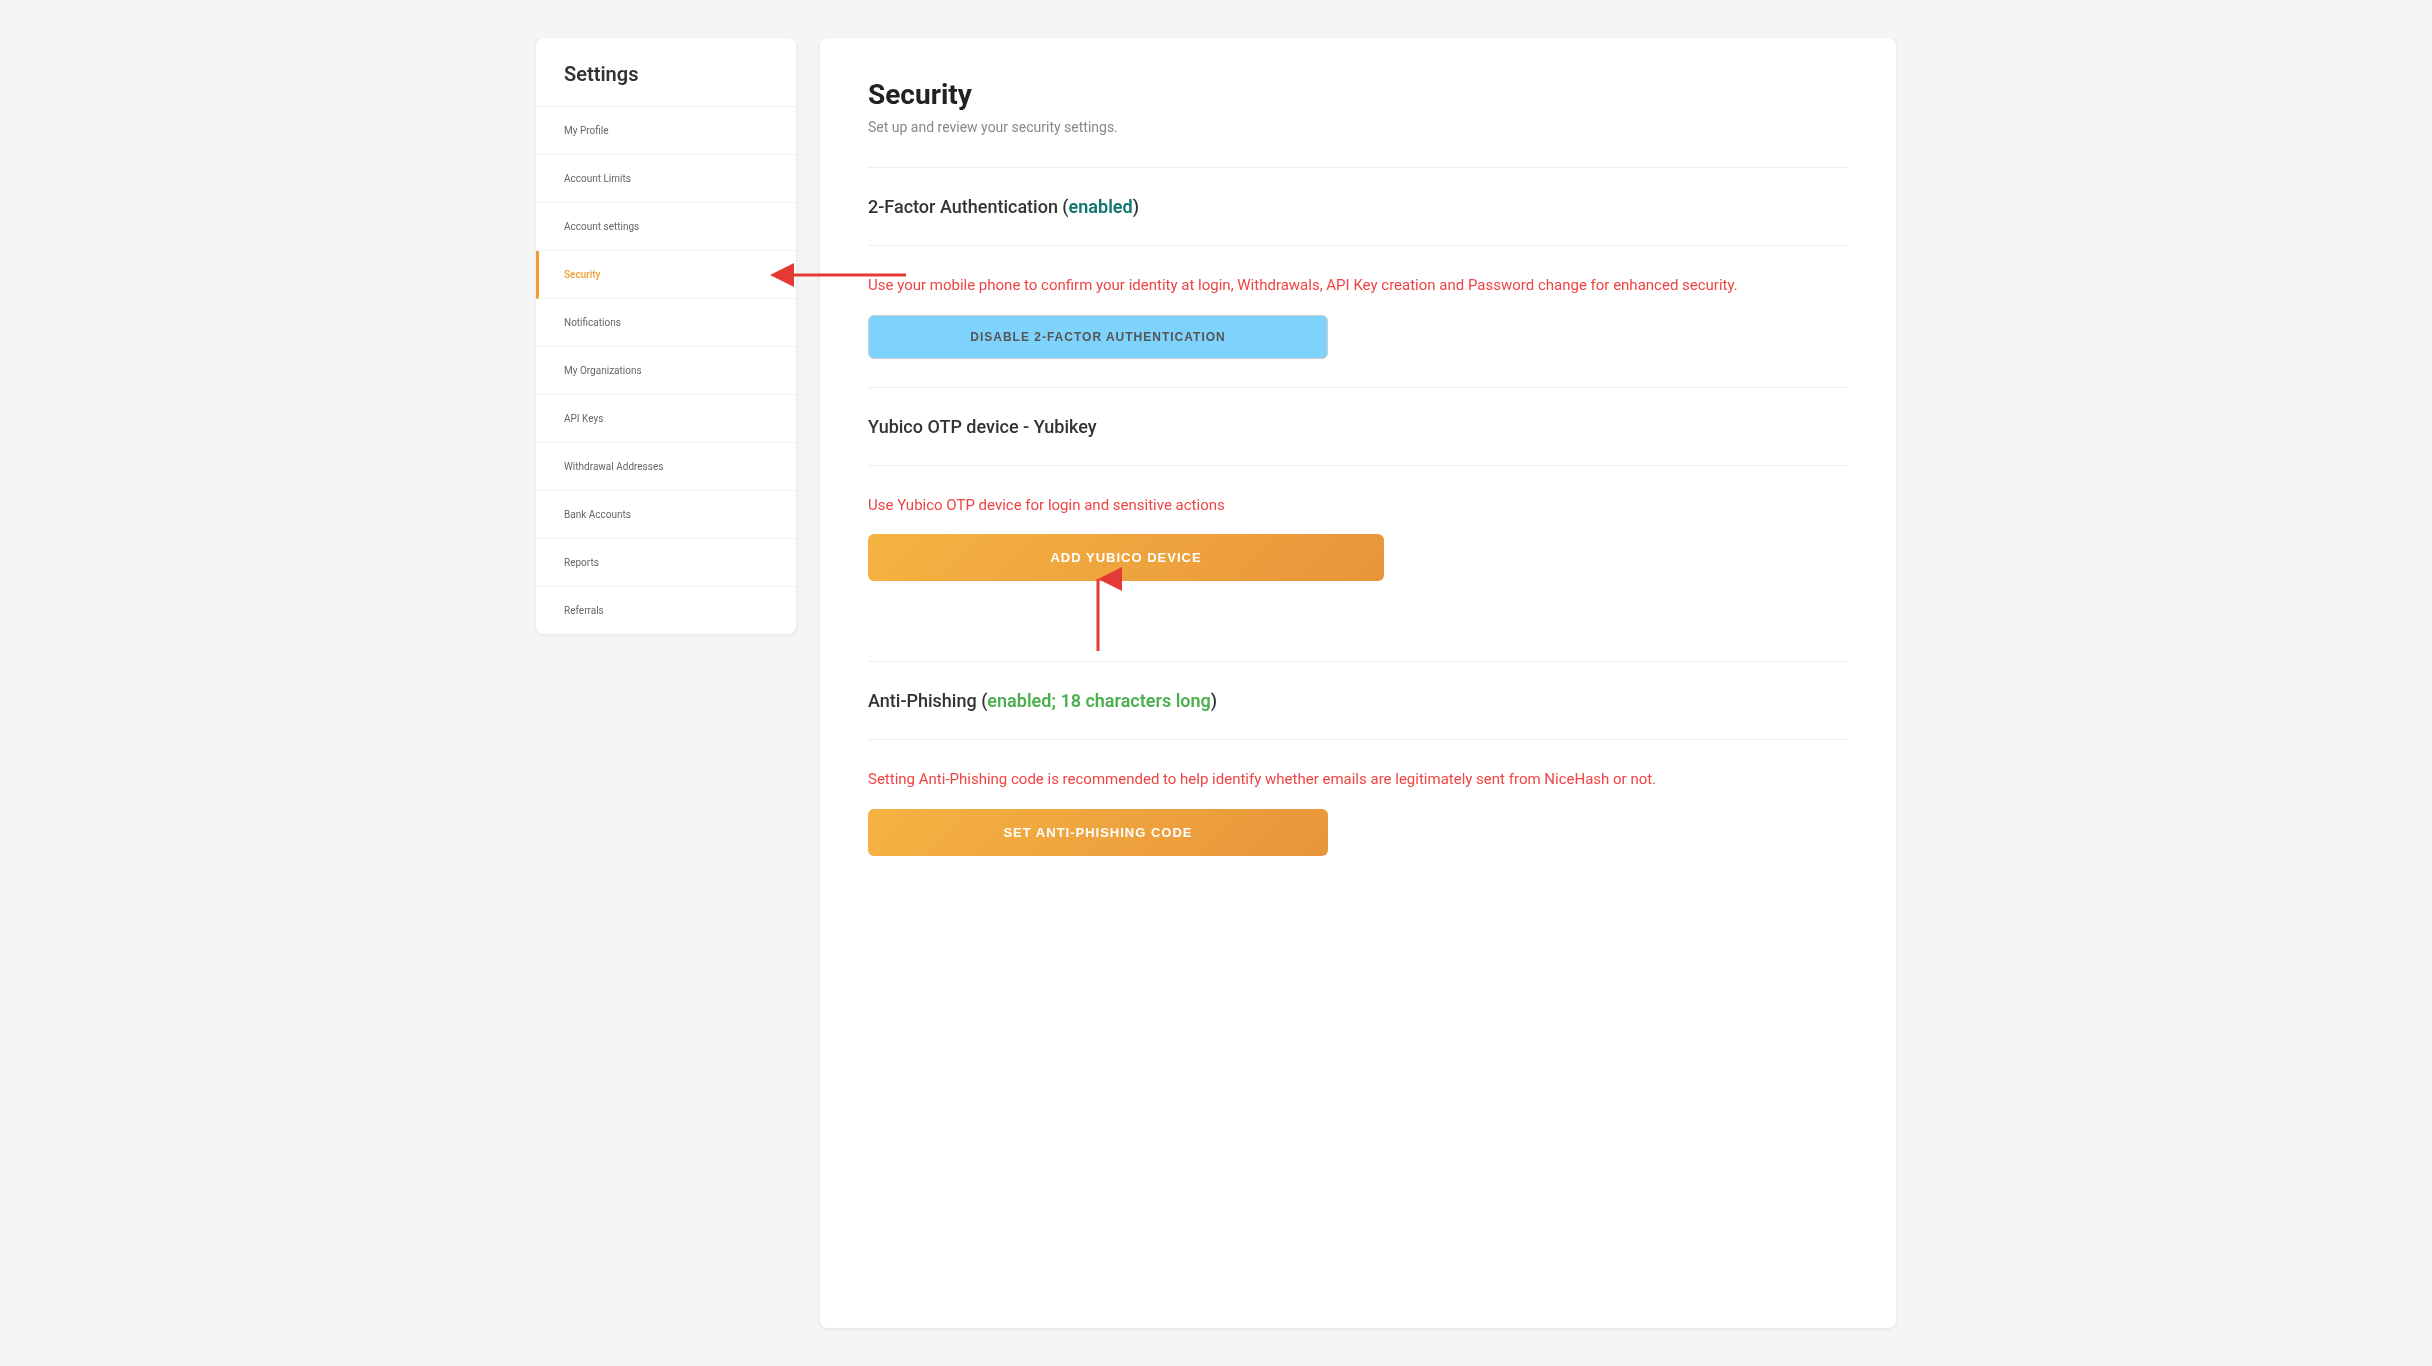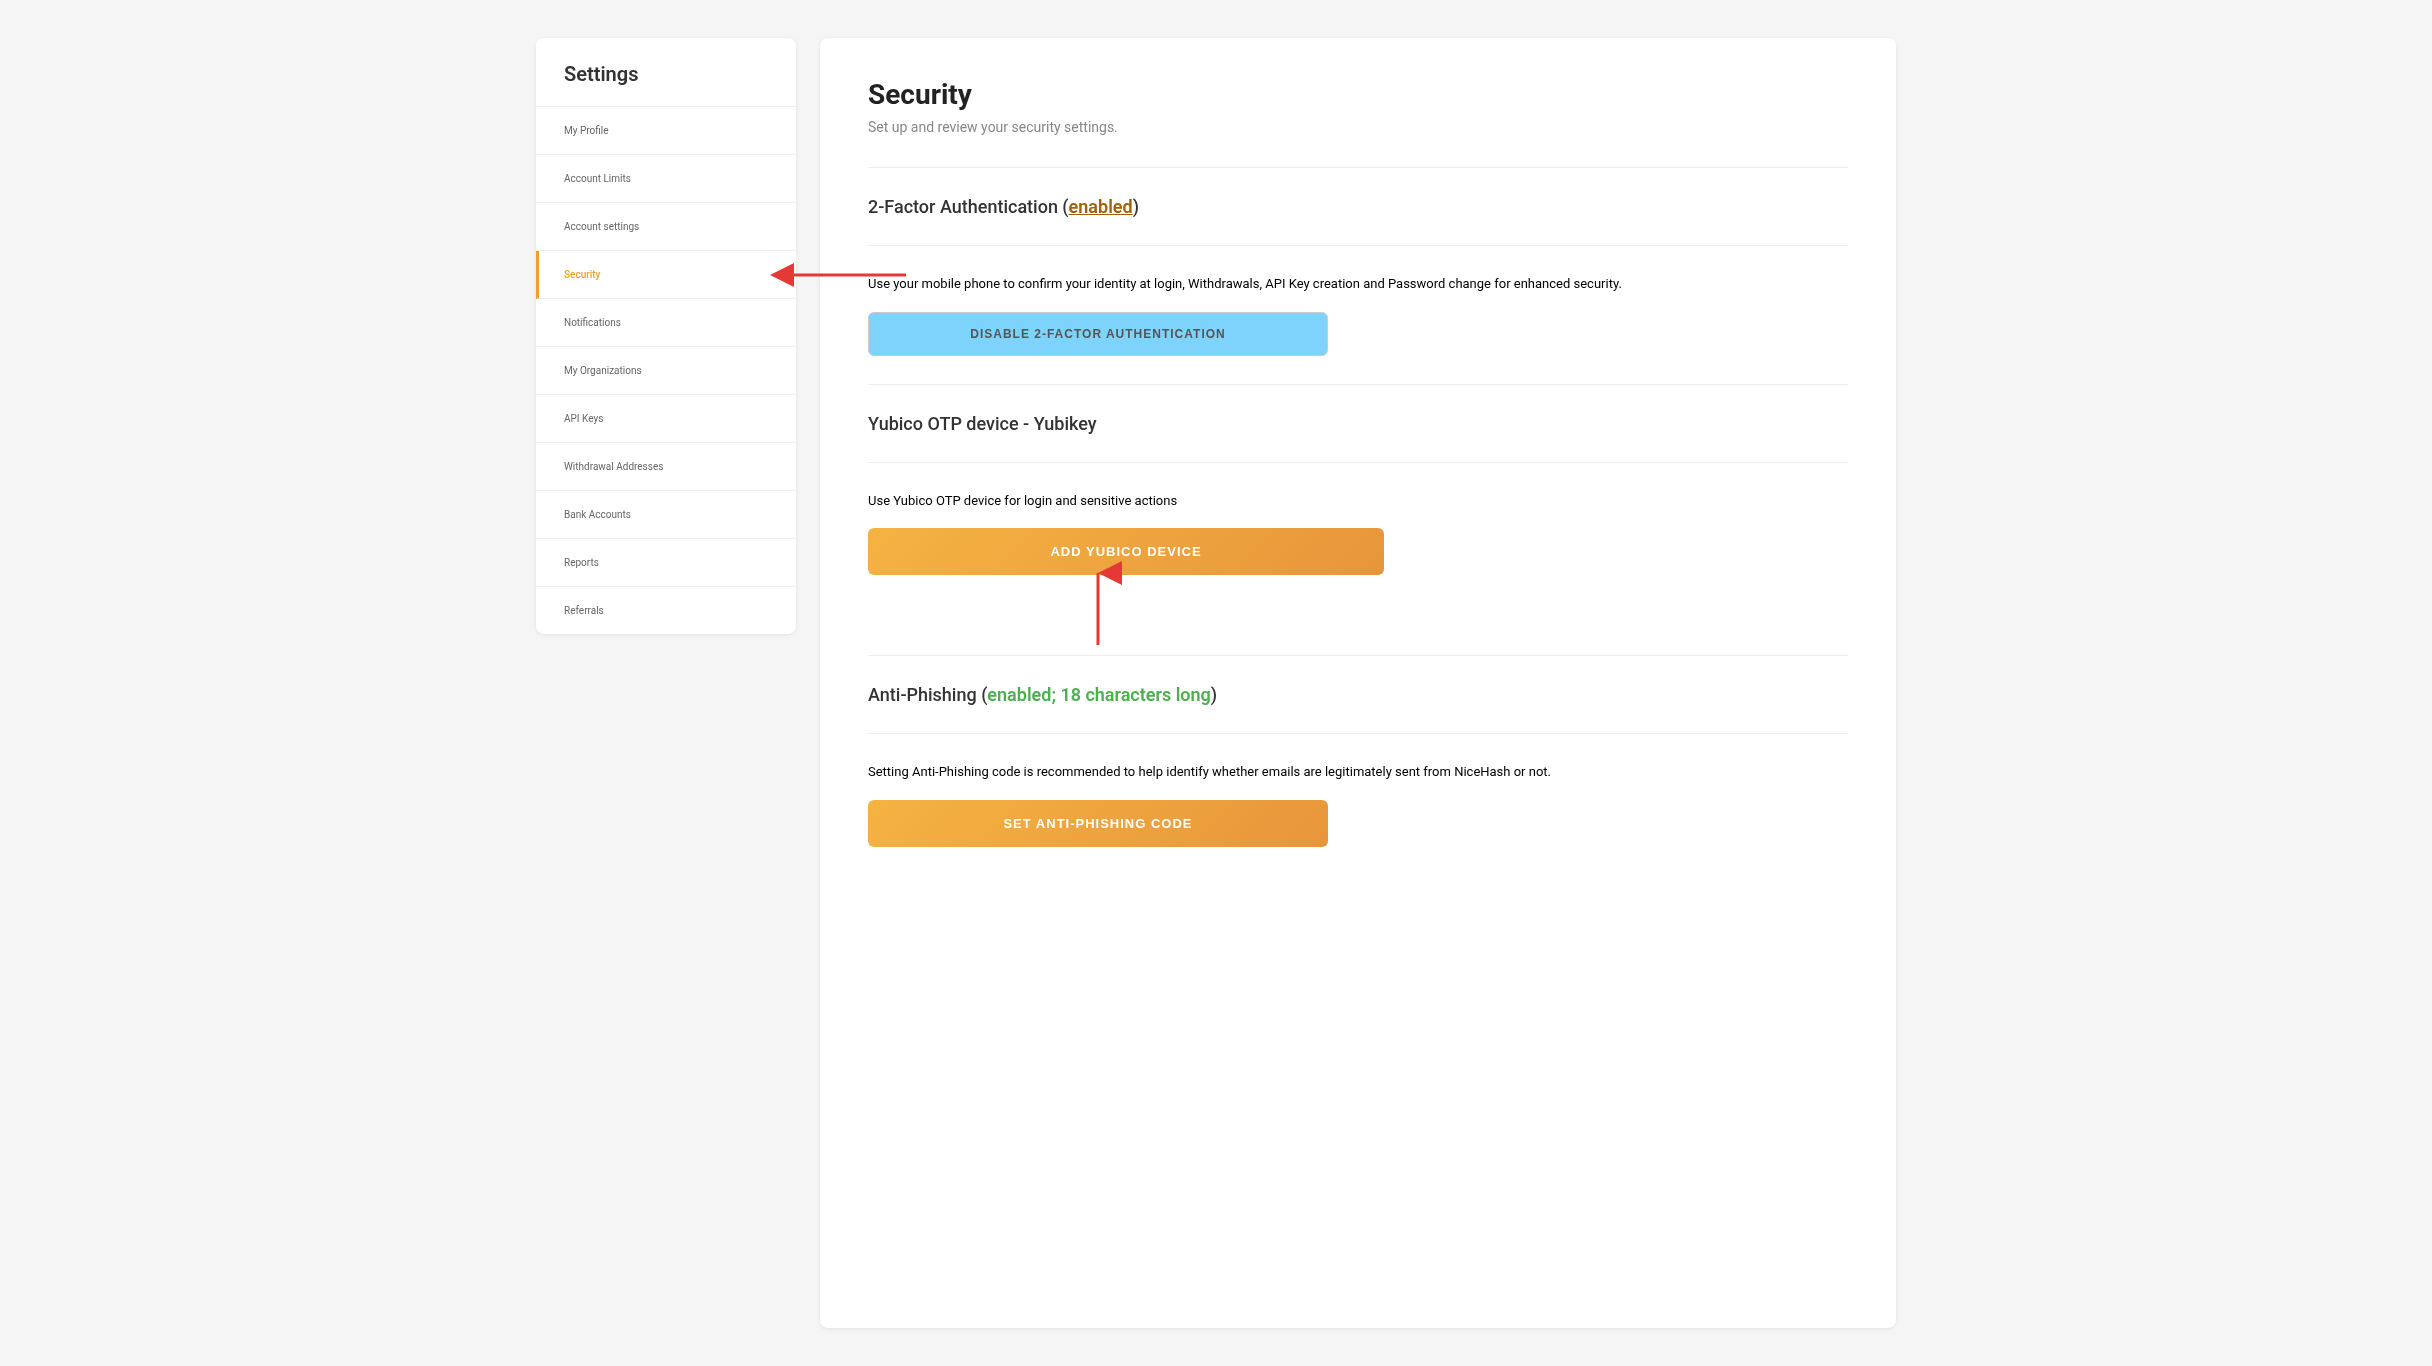--- a/index.html
+++ b/index.html
@@ -107,33 +107,32 @@
     }
 
     .section-title {
       font-size: 18px;
       font-weight: 500;
       color: #333;
       margin-bottom: 16px;
     }
 
     .section-title .status-enabled {
-      color: #a16207;
+      color: #0f766e;
       font-weight: 600;
-      text-decoration: underline;
     }
 
     .section-title .status-enabled-detail {
       color: #4caf50;
       font-weight: 600;
     }
 
     .section-description {
-      font-size: 13px;
-      color: #000000;
+      font-size: 15px;
+      color: #ef4444;
       margin-bottom: 18px;
       line-height: 1.5;
     }
 
     .btn-primary {
       display: block;
       width: 460px;
       padding: 16px;
       background: linear-gradient(135deg, #f5b342, #e8953a);
       border: none;

